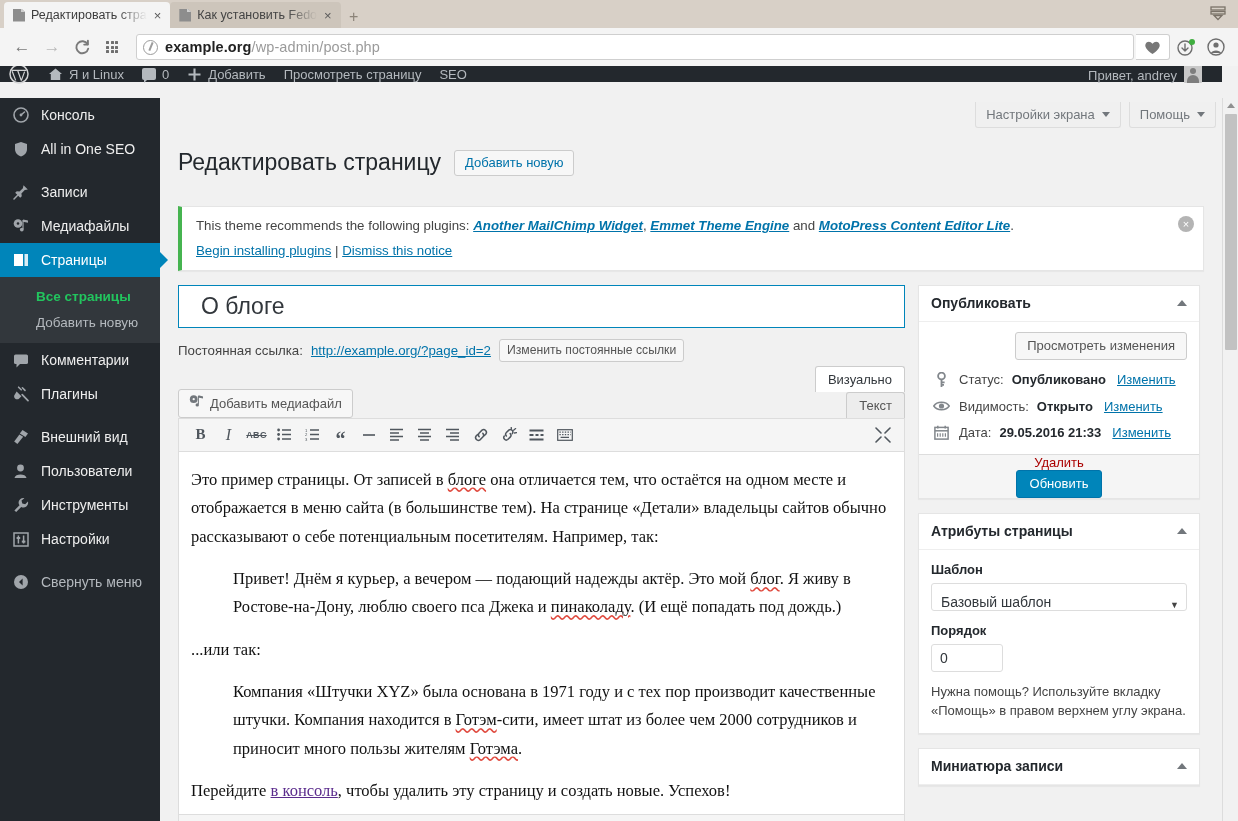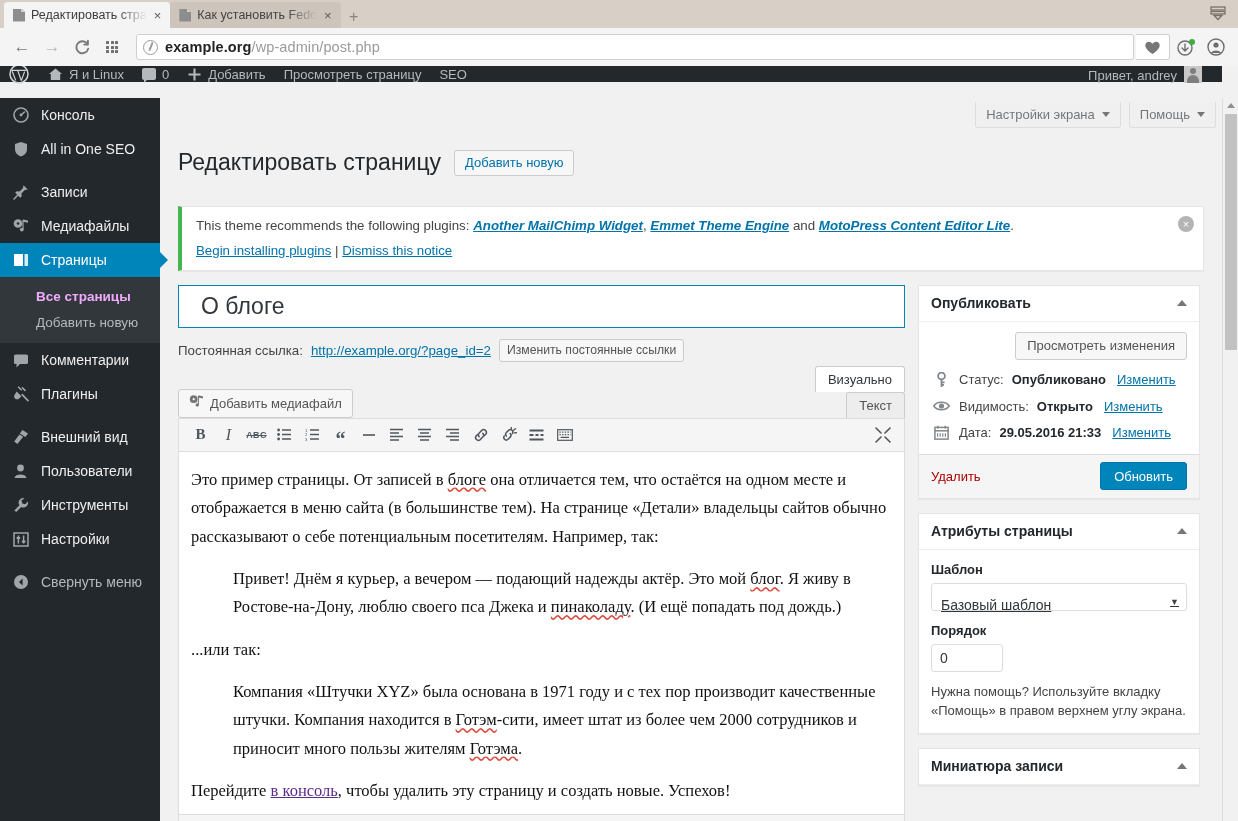--- a/index.html
+++ b/index.html
@@ -80,21 +80,21 @@
   .menu-item.current { background:#0085ba; color:#fff; font-weight:400; }
   .menu-item.current::after {
     content:""; position:absolute; right:-8px; top:9px;
     border-left:8px solid #0085ba; border-top:8px solid transparent; border-bottom:8px solid transparent;
   }
   .menu-item.collapse { color:#b4b9be; margin-top:9px; }
   .mi-icon { width:20px; flex:0 0 20px; display:flex; align-items:center; justify-content:center; color:#a0a5aa; }
   .menu-item.current .mi-icon { color:#fff; }
   .submenu { background:#32373c; padding: 6px 0 8px 0; }
   .sub-item { height:26px; display:flex; align-items:center; padding-left:36px; font-size:13.5px; color:#b4b9be; }
-  .sub-item.current { color:#f0abfc; font-weight:700; }
+  .sub-item.current { color:#22c55e; font-weight:700; }
 
   
   .main { position:absolute; left:160px; top:32px; right:16px; bottom:0; overflow:hidden; }
   .screen-meta { display:flex; justify-content:flex-end; gap:8px; padding: 4px 6px 0 0; height: 30px; }
   .meta-btn {
     background:#f0f0f0; border:1px solid #ddd; border-top:none; border-radius: 0 0 3px 3px;
     height:26px; padding: 0 10px; font-size:13px; color:#72777c;
     display:flex; align-items:center; gap:7px;
   }
   .caret-d { width:0;height:0;border-left:4px solid transparent;border-right:4px solid transparent;border-top:5px solid #72777c; }
@@ -176,30 +176,29 @@
   .caret-u { width:0;height:0;border-left:5px solid transparent;border-right:5px solid transparent;border-bottom:6px solid #72777c; }
   .box-body { padding: 10px 12px 12px 12px; }
   .pub-row { display:flex; align-items:center; gap:8px; font-size:13px; color:#444; margin-bottom: 11px; }
   .pub-row .ic { width:20px; flex:0 0 20px; display:flex; align-items:center; justify-content:center; color:#82878c; }
   .pub-row b { color:#23282d; }
   .pub-row a { color:#0073aa; text-decoration:underline; margin-left:3px; }
   .preview-row { display:flex; justify-content:flex-end; margin-bottom: 12px; }
   .btn-sec { border:1px solid #ccc; background:#f7f7f7; border-radius:3px; height:28px; padding: 0 11px; font-size:13px; color:#555; display:flex; align-items:center; }
   .box-footer {
     background:#f5f5f5; border-top:1px solid #ddd; height:44px;
-    display:flex; align-items:center; justify-content:space-between; padding: 0 12px;
+    display:flex; align-items:center; justify-content:space-between; padding: 0 12px; flex-direction: column;
   }
   .del-link { color:#a00; font-size:13px; }
   .btn-primary { background:#0085ba; border:1px solid #0073aa; border-radius:3px; color:#fff; height:28px; padding: 0 13px; font-size:13px; display:flex; align-items:center; }
   .field-label { font-size:13px; font-weight:700; color:#23282d; margin: 2px 0 6px 0; }
   .select {
     width: 100%; height:28px; border:1px solid #ddd; background:#fff; border-radius:3px;
-    font-size:14px; color:#32373c; display:flex; align-items:flex-start; justify-content:space-between;
-    padding: 13px 7px 0 9px;
-    text-decoration: underline;
+    font-size:14px; color:#32373c; display:flex; align-items:flex-end; justify-content:space-between;
+    padding: 0 7px 0 9px;
   }
   .num-input { width:72px; height:28px; border:1px solid #ddd; border-radius:3px; background:#fff; font-size:14px; color:#32373c; padding: 0 8px; display:flex; align-items:center; }
   .help-text { font-size:13px; color:#444; line-height:1.45; margin-top:11px; }
 
   
   .scrollbar { position:absolute; right:0; top:32px; width:16px; bottom:0; background:#f1f1f1; border-left:1px solid #dcdcdc; z-index:50; }
   .sb-up { height:14px; display:flex; align-items:center; justify-content:center; }
   .sb-thumb { position:absolute; top:16px; left:2px; width:12px; height:236px; background:#c2c2c2; border-radius:1px; }
   .tri-up { width:0;height:0;border-left:4px solid transparent;border-right:4px solid transparent;border-bottom:5px solid #909090; }
 </style>

